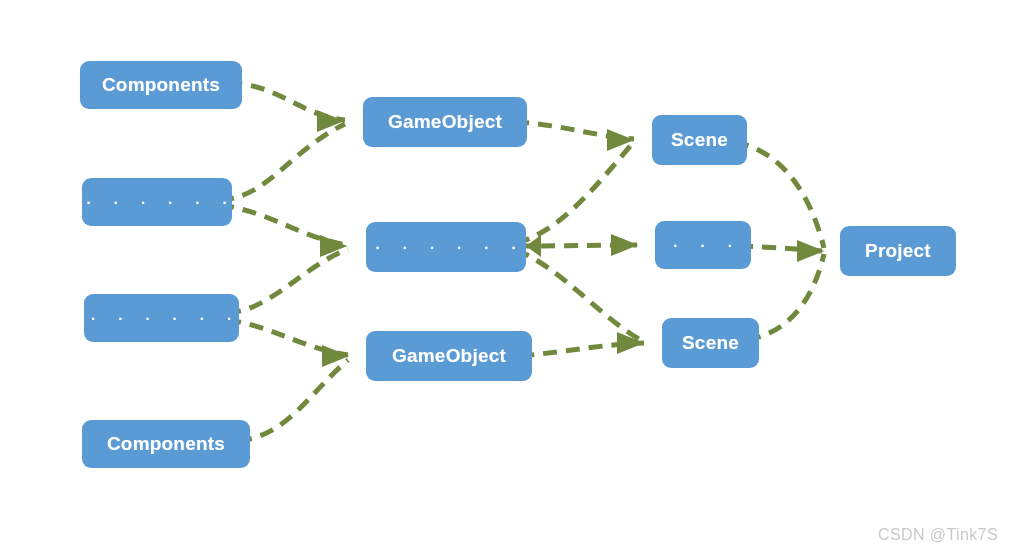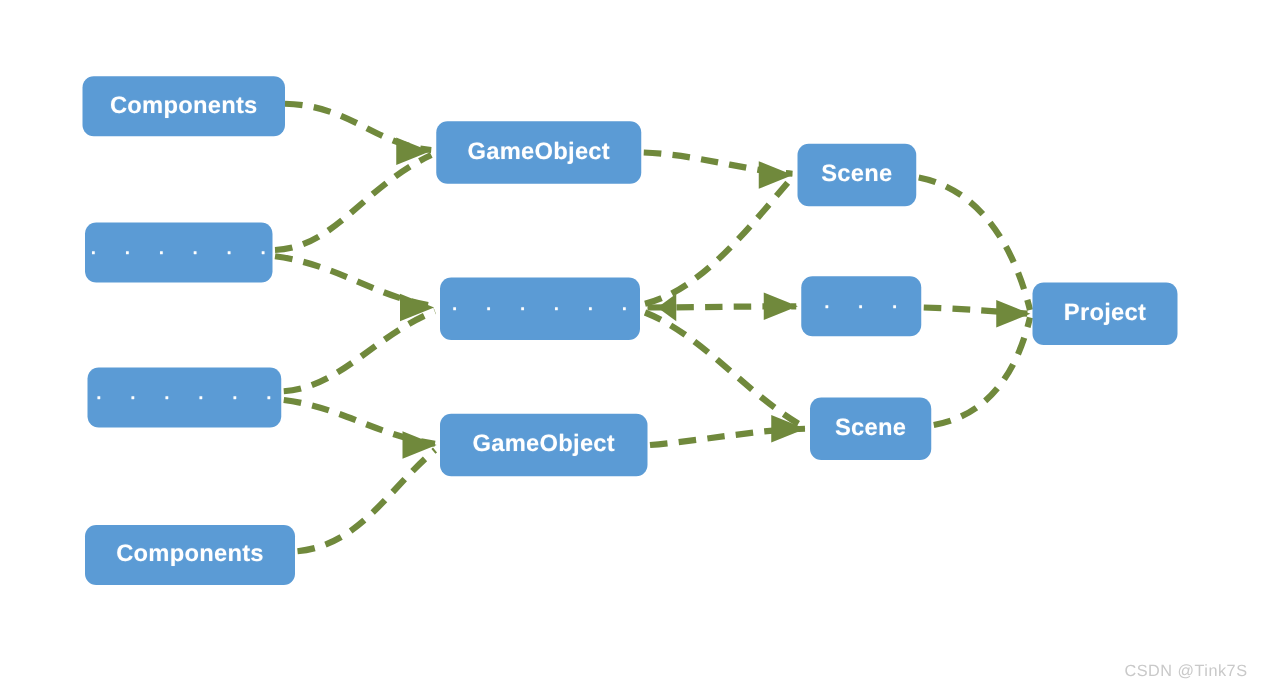--- a/index.html
+++ b/index.html
@@ -33,39 +33,40 @@
     display: flex;
     align-items: center;
     justify-content: center;
     color: #ffffff;
     font-weight: bold;
     font-size: 19px;
     letter-spacing: 0.2px;
     text-shadow: 0 0 1px rgba(255,255,255,0.35);
     z-index: 2;
     white-space: nowrap;
+    margin-left: 14px;
   }
   .node.dots {
     font-size: 15px;
     letter-spacing: 9px;
     text-indent: 9px;
     font-weight: bold;
   }
   .node.dots-small {
     font-size: 15px;
     letter-spacing: 9px;
     text-indent: 9px;
     font-weight: bold;
   }
   .watermark {
     position: absolute;
     right: 12px;
     bottom: 8px;
     color: #c9c9c9;
-    font-size: 13px;
+    font-size: 16px;
     letter-spacing: 0.4px;
     z-index: 3;
     font-family: "Liberation Sans", sans-serif;
   }
 </style>
 </head>
 <body>
 
 <div id="canvas">
 

